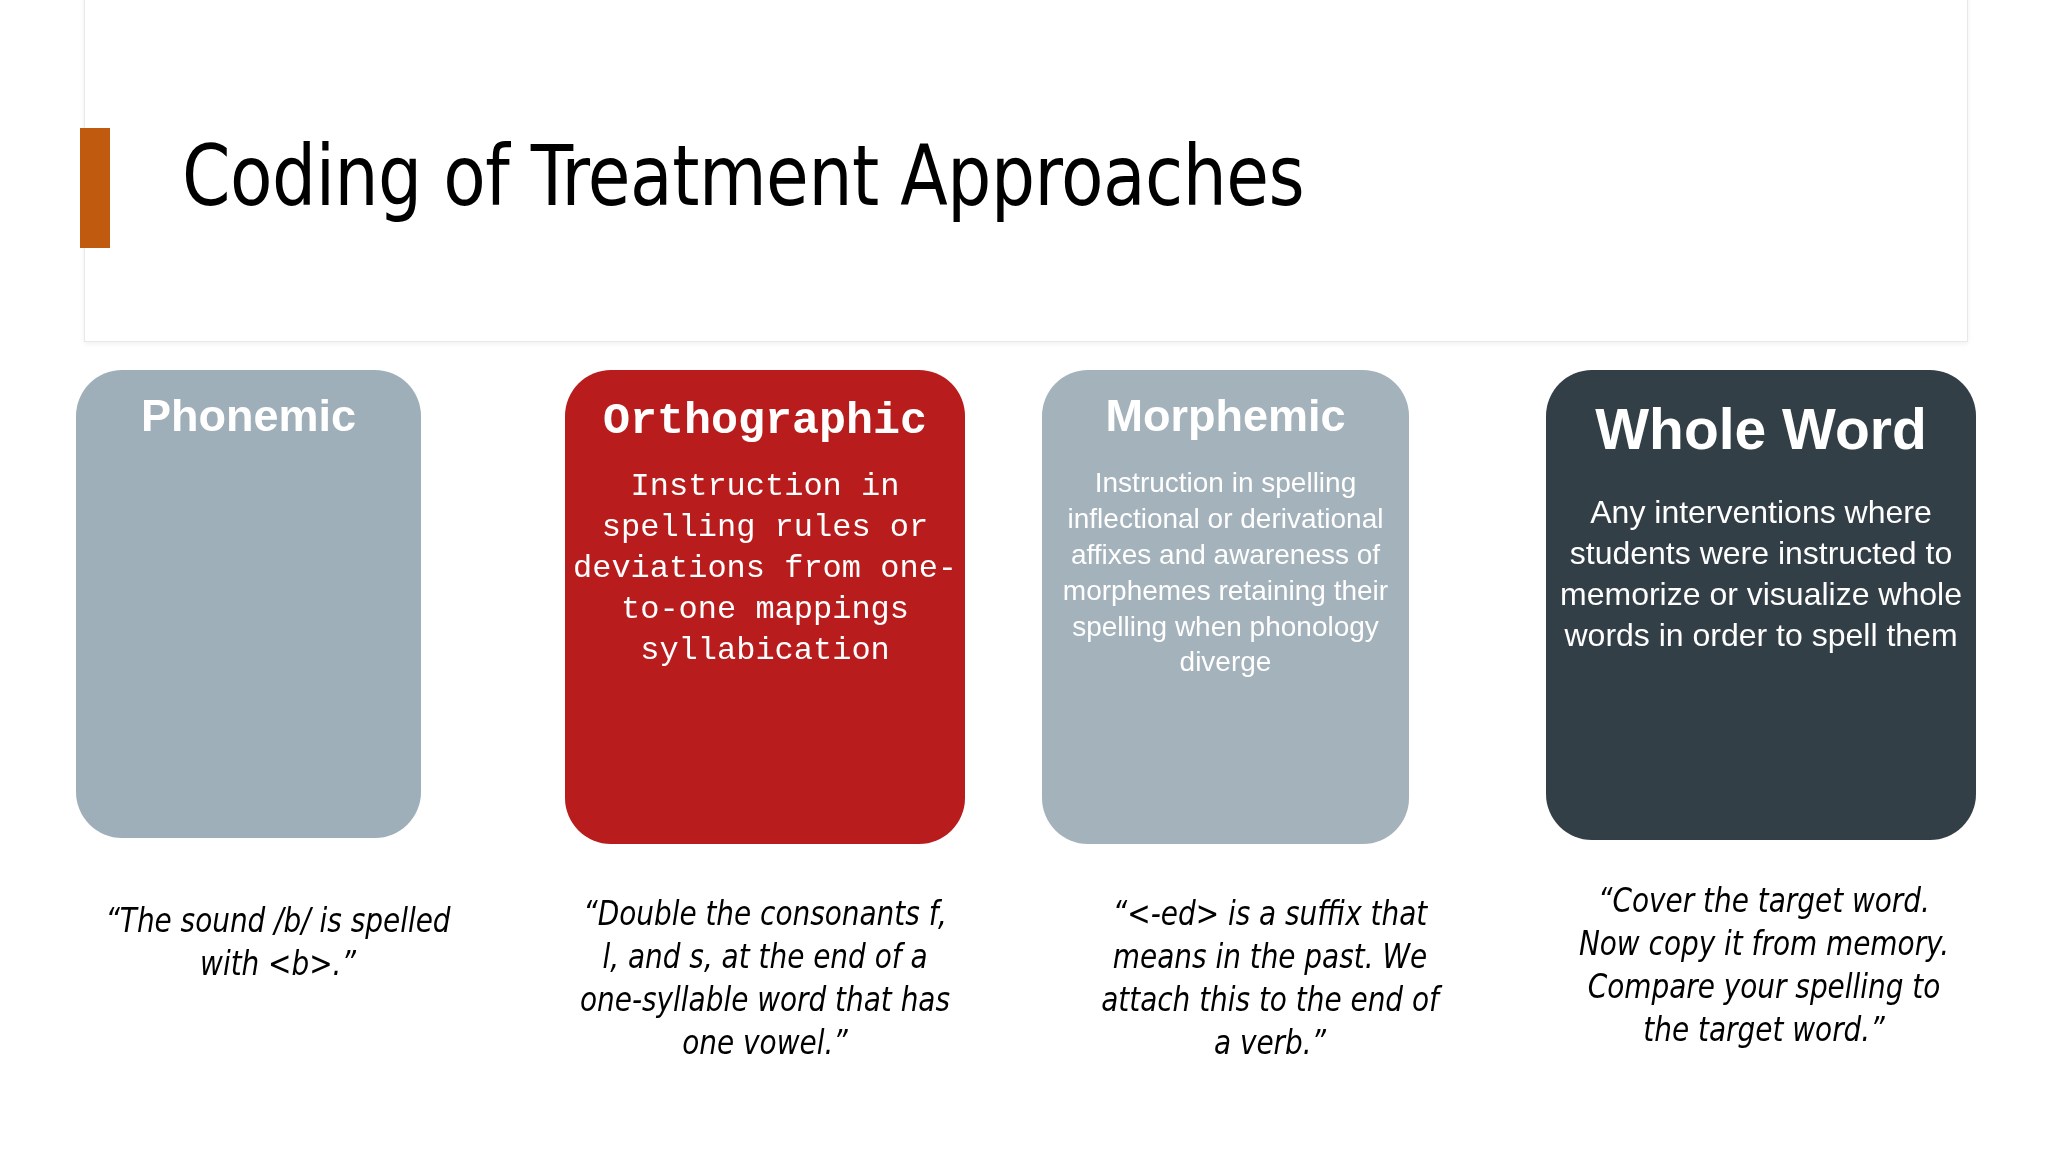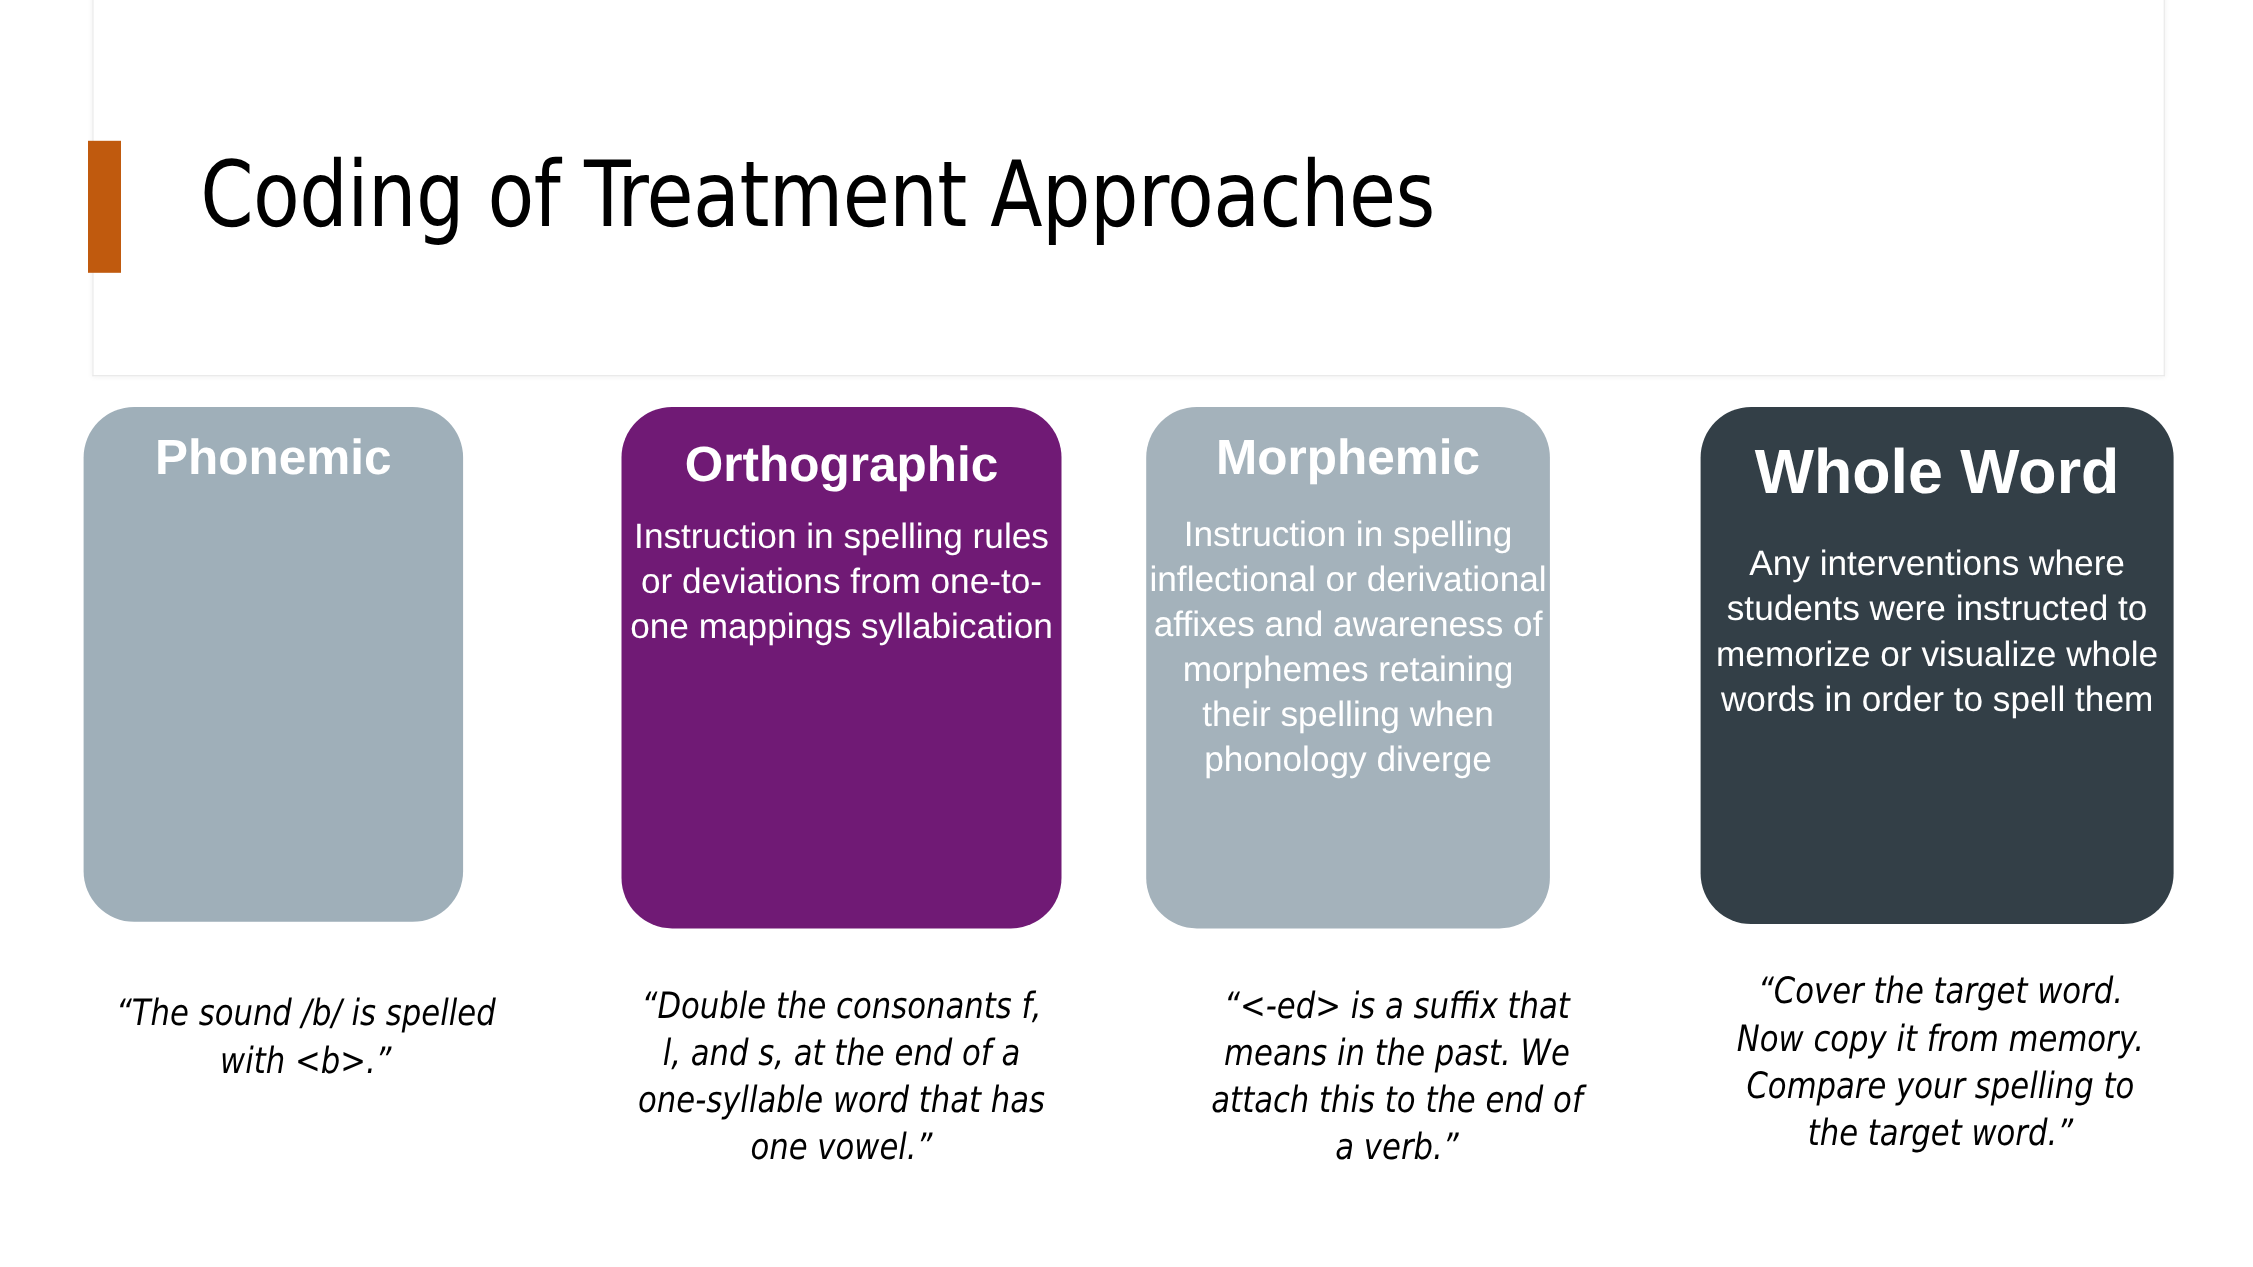--- a/index.html
+++ b/index.html
@@ -79,21 +79,21 @@
   #card-1{ left:76px;  top:370px;  width:345px; height:468px; background:#9FAFB9; }
   #card-1 .card-title{ font-size:45px; margin-top:22px; }
   #card-1 .card-body { font-size:32px; line-height:1.28; margin-top:32px; padding:0 16px; }
 
   #card-2{ left:565px; top:370px; width:400px; height:474px; background:#A2B1BA; }
   #card-2 .card-title{ font-size:45px; margin-top:28px; }
   #card-2 .card-body { font-size:32px; line-height:1.28; margin-top:22px; padding:0 20px; }
 
   #card-3{ left:1042px; top:370px; width:367px; height:474px; background:#A4B2BB; }
   #card-3 .card-title{ font-size:45px; margin-top:22px; }
-  #card-3 .card-body { font-size:32px; line-height:1.28; margin-top:26px; padding:0 16px; }
+  #card-3 .card-body { font-size:28px; line-height:1.28; margin-top:26px; padding:0 16px; }
 
   #card-4{ left:1546px; top:370px; width:430px; height:470px; background:#333F47; }
   #card-4 .card-title{ font-size:57px; margin-top:30px; }
   #card-4 .card-body { font-size:32px; line-height:1.28; margin-top:32px; padding:0 20px; }
 
   
   .quote{
     position:absolute;
     font-style:italic;
     color:#000000;
@@ -116,21 +116,21 @@
   <div class="title-panel"></div>
   <div class="title-accent" style="background: rgb(192, 90, 14);"></div>
   <div class="title-text">Coding of Treatment Approaches</div>
 
   <div class="cards">
 
     <div class="card" id="card-1" style="background: rgb(159, 175, 185); color: rgb(255, 255, 255);">
       <div class="card-title">Phonemic</div>
     </div>
 
-    <div class="card" id="card-2" style="background: #701a75; color: rgb(255, 255, 255);">
+    <div class="card" id="card-2" style="background: #b91c1c; color: rgb(255, 255, 255); font-family: Liberation Mono, monospace;">
       <div class="card-title">Orthographic</div>
       <div class="card-body">Instruction in spelling rules or deviations from one-to-one mappings syllabication</div>
     </div>
 
     <div class="card" id="card-3" style="background: rgb(164, 178, 187); color: rgb(255, 255, 255);">
       <div class="card-title">Morphemic</div>
       <div class="card-body">Instruction in spelling inflectional or derivational affixes and awareness of morphemes retaining their spelling when phonology diverge</div>
     </div>
 
     <div class="card" id="card-4" style="background: rgb(51, 63, 71); color: rgb(255, 255, 255);">

